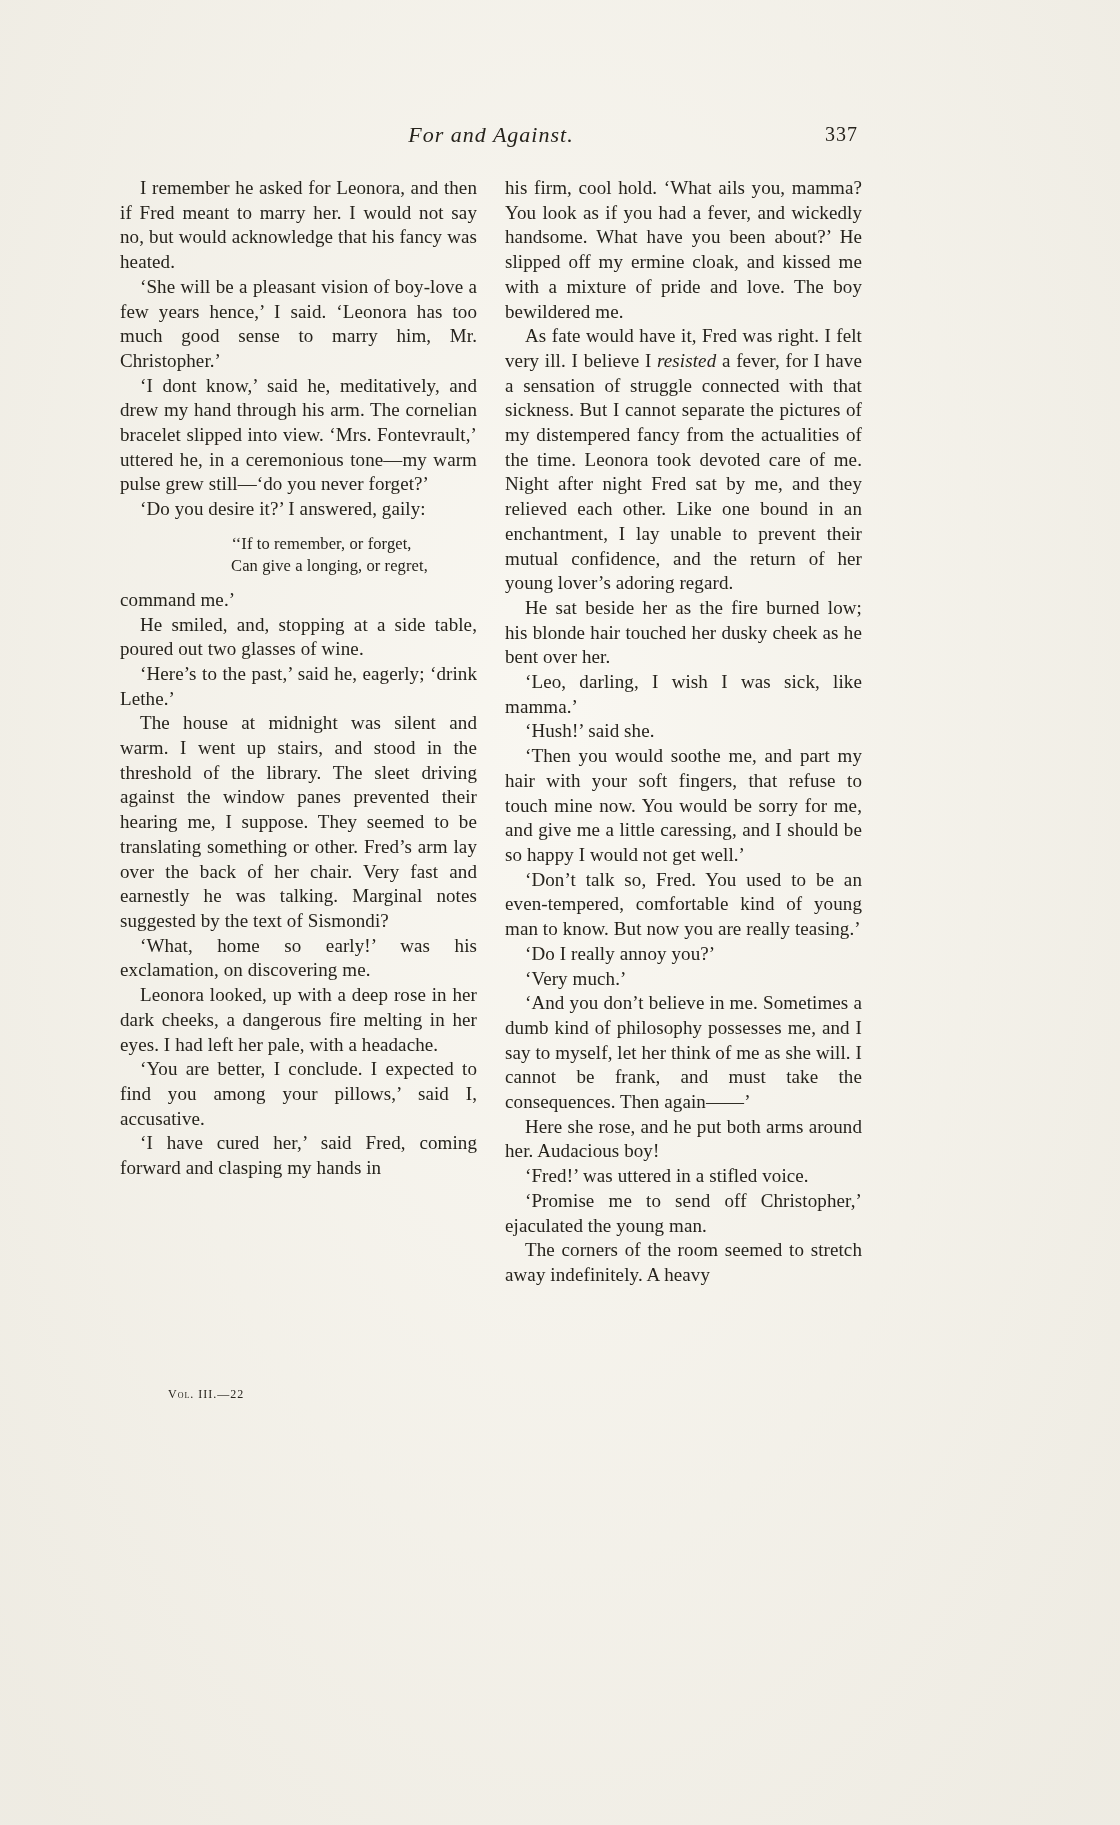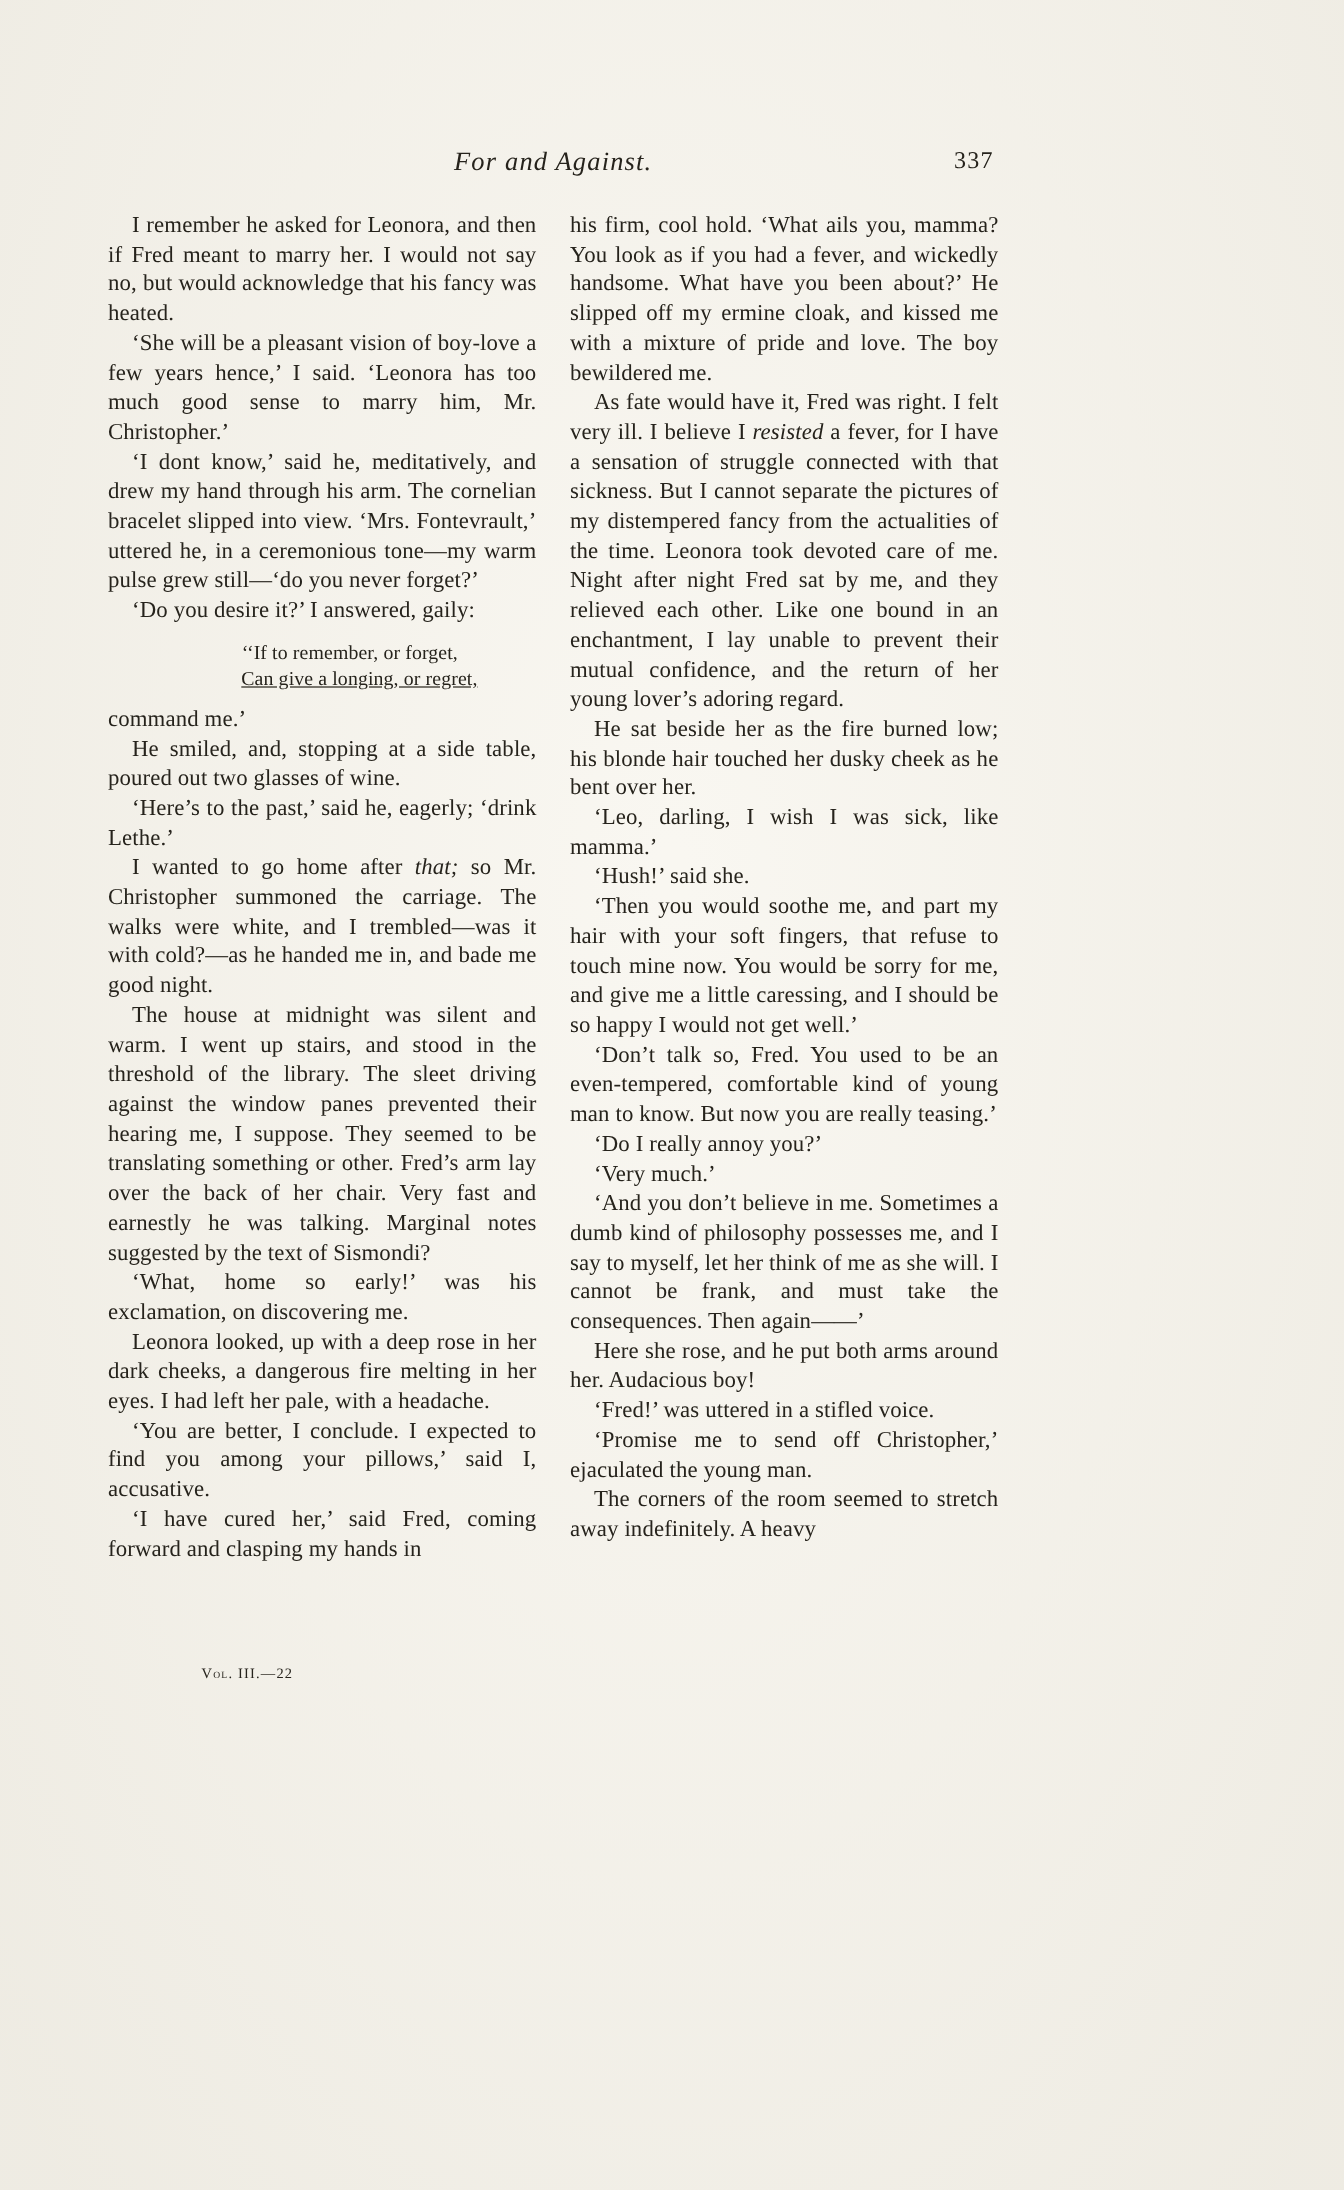--- a/index.html
+++ b/index.html
@@ -15,21 +15,21 @@
     margin: 0 auto;
     background:
       radial-gradient(ellipse at 50% 40%, rgba(255,255,255,0.35), rgba(0,0,0,0.03) 95%),
       #f6f3ea;
     color: #26231c;
     font-family: "Liberation Serif", "DejaVu Serif", serif;
     overflow: hidden;
   }
   .content {
     position: absolute;
-    left: 90px;
+    left: 120px;
     top: 122px;
     width: 742px;
   }
   .page-header {
     position: relative;
     height: 44px;
   }
   .running-title {
     position: absolute;
     left: 0;
@@ -68,21 +68,20 @@
     text-indent: 0;
   }
   .verse {
     margin: 11px 0 11px 46px;
     font-size: 16.5px;
     line-height: 22px;
     text-align: center;
   }
   .verse-line-1 {
     margin-left: 16px;
-    text-decoration: underline;
   }
   .page-footer {
     position: absolute;
     left: 168px;
     top: 1387px;
     font-size: 12px;
     font-variant: small-caps;
     letter-spacing: 1px;
   }
 </style>
@@ -101,21 +100,20 @@
           <p class="para">‘She will be a pleasant vision of boy-love a few years hence,’ I said. ‘Leonora has too much good sense to marry him, Mr. Christopher.’</p>
           <p class="para">‘I dont know,’ said he, meditatively, and drew my hand through his arm. The cornelian bracelet slipped into view. ‘Mrs. Fontevrault,’ uttered he, in a ceremonious tone—my warm pulse grew still—‘do you never forget?’</p>
           <p class="para">‘Do you desire it?’ I answered, gaily:</p>
           <div class="verse">
             <div class="verse-line verse-line-0">‘‘If to remember, or forget,</div>
             <div class="verse-line verse-line-1">Can give a longing, or regret,</div>
           </div>
           <p class="para noindent">command me.’</p>
           <p class="para">He smiled, and, stopping at a side table, poured out two glasses of wine.</p>
           <p class="para">‘Here’s to the past,’ said he, eagerly; ‘drink Lethe.’</p>
-          <p class="para">I wanted to go home after <i>that;</i> so Mr. Christopher summoned the carriage.  The walks were white, and I trembled—was it with cold?—as he handed me in, and bade me good night.</p>
           <p class="para">The house at midnight was silent and warm.  I went up stairs, and stood in the threshold of the library.  The sleet driving against the window panes prevented their hearing me, I suppose. They seemed to be translating something or other.  Fred’s arm lay over the back of her chair.  Very fast and earnestly he was talking.  Marginal notes suggested by the text of Sismondi?</p>
           <p class="para">‘What, home so early!’ was his exclamation, on discovering me.</p>
           <p class="para">Leonora looked, up with a deep rose in her dark cheeks, a dangerous fire melting in her eyes.  I had left her pale, with a headache.</p>
           <p class="para">‘You are better, I conclude.  I expected to find you among your pillows,’ said I, accusative.</p>
           <p class="para">‘I have cured her,’ said Fred, coming forward and clasping my hands in</p>
         </div>
       <div class="column" id="col-right">
           <p class="para noindent">his firm, cool hold.  ‘What ails you, mamma?  You look as if you had a fever, and wickedly handsome.  What have you been about?’  He slipped off my ermine cloak, and kissed me with a mixture of pride and love.  The boy bewildered me.</p>
           <p class="para">As fate would have it, Fred was right. I felt very ill.  I believe I <i>resisted</i> a fever, for I have a sensation of struggle connected with that sickness.  But I cannot separate the pictures of my distempered fancy from the actualities of the time.  Leonora took devoted care of me.  Night after night Fred sat by me, and they relieved each other.  Like one bound in an enchantment, I lay unable to prevent their mutual confidence, and the return of her young lover’s adoring regard.</p>
           <p class="para">He sat beside her as the fire burned low; his blonde hair touched her dusky cheek as he bent over her.</p>

